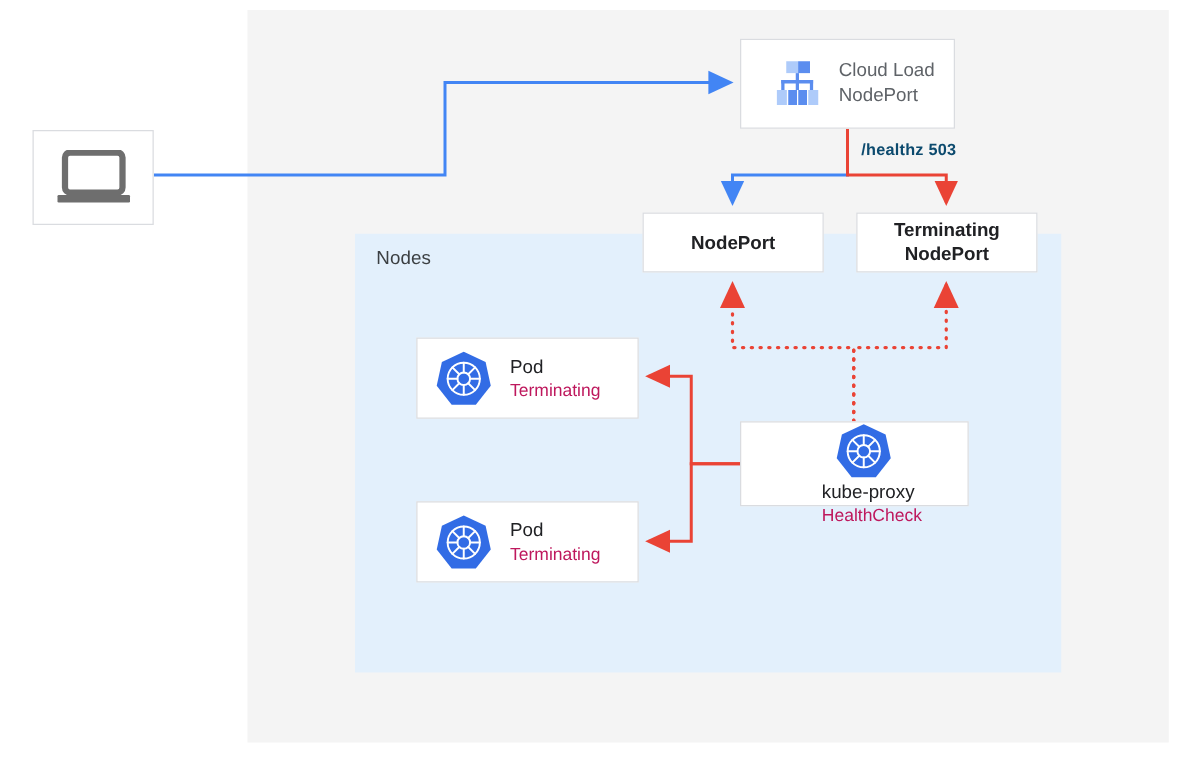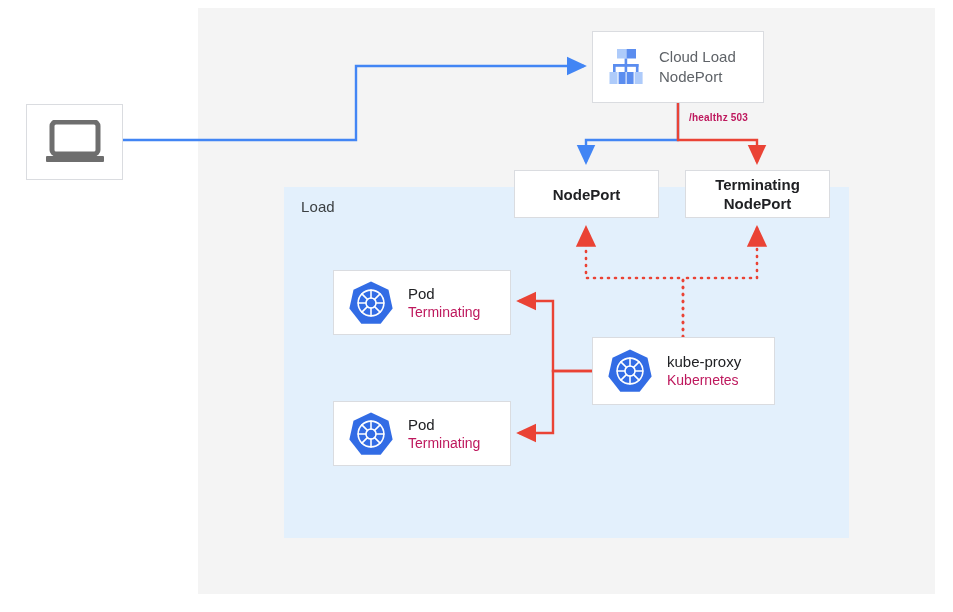--- a/index.html
+++ b/index.html
@@ -20,57 +20,57 @@
   .card{position:absolute;background:#ffffff;border:1px solid #dadce0;
         box-sizing:border-box;}
 
   
   .card-laptop{left:26px;top:104px;width:97px;height:76px;}
   .laptop-icon{position:absolute;left:50%;top:50%;transform:translate(-50%,-50%);
         width:62px;height:44px;}
 
   
   .card-clb{left:592px;top:31px;width:172px;height:72px;display:flex;
-        align-items:center;padding-left:12px;}
+        align-items:center;padding-left:24px;}
   .clb-icon{width:40px;height:38px;position:relative;flex:0 0 auto;}
   .clb-text{margin-left:14px;font-size:15px;line-height:20px;color:#5f6368;}
 
   
   .card-np{left:514px;top:170px;width:145px;height:48px;}
   .card-hc{left:685px;top:170px;width:145px;height:48px;}
   .np-label{position:absolute;left:0;top:0;width:100%;height:100%;
         display:flex;align-items:center;justify-content:center;text-align:center;
         font-size:15px;font-weight:bold;color:#202124;line-height:19px;}
 
   
   .card-pod1{left:333px;top:270px;width:178px;height:65px;display:flex;align-items:center;padding-left:14px;}
   .card-pod2{left:333px;top:401px;width:178px;height:65px;display:flex;align-items:center;padding-left:14px;}
-  .card-kp{left:592px;top:337px;width:183px;height:68px;display:flex;align-items:center;padding-left:14px;}
+  .card-kp{left:592px;top:337px;width:183px;height:68px;display:flex;align-items:center;padding-left:14px;flex-direction:column;}
 
   .k8s-icon{flex:0 0 auto;}
   .obj-text{margin-left:14px;}
   .obj-title{font-size:15px;color:#202124;line-height:19px;}
   .obj-sub{font-size:14px;color:#be185d;line-height:19px;}
 
   
-  .edge-label{position:absolute;font-size:10px;font-weight:bold;color:#be185d;
+  .edge-label{position:absolute;font-size:13px;font-weight:bold;color:#0c4a6e;
         letter-spacing:.2px;}
   .label-healthz{left:689px;top:112px;}
 
   svg.wires{position:absolute;left:0;top:0;width:953px;height:612px;
         pointer-events:none;}
 </style>
 </head>
 <body>
 
 <div class="canvas">
 
   <div class="region-outer"></div>
   <div class="region-nodes"></div>
-  <div class="region-nodes-label">Load</div>
+  <div class="region-nodes-label">Nodes</div>
 
   <svg class="wires" viewBox="0 0 953 612">
     <defs>
       <marker id="ah-blue" markerWidth="9" markerHeight="9" refX="7.2" refY="4.5" orient="auto">
         <path d="M0,0.6 L8.4,4.5 L0,8.4 Z" fill="#4285f4"></path>
       </marker>
       <marker id="ah-red" markerWidth="9" markerHeight="9" refX="7.2" refY="4.5" orient="auto">
         <path d="M0,0.6 L8.4,4.5 L0,8.4 Z" fill="#ea4335"></path>
       </marker>
     </defs>
@@ -185,17 +185,17 @@
         <line x1="22" y1="50" x2="39" y2="50"></line>
         <line x1="61" y1="50" x2="78" y2="50"></line>
         <line x1="30.2" y1="30.2" x2="42.2" y2="42.2"></line>
         <line x1="57.8" y1="57.8" x2="69.8" y2="69.8"></line>
         <line x1="69.8" y1="30.2" x2="57.8" y2="42.2"></line>
         <line x1="42.2" y1="57.8" x2="30.2" y2="69.8"></line>
       </g>
     </svg>
     <div class="obj-text">
       <div class="obj-title">kube-proxy</div>
-      <div class="obj-sub">Kubernetes</div>
+      <div class="obj-sub">HealthCheck</div>
     </div>
   </div>
 
 </div>
 
 </body></html>

